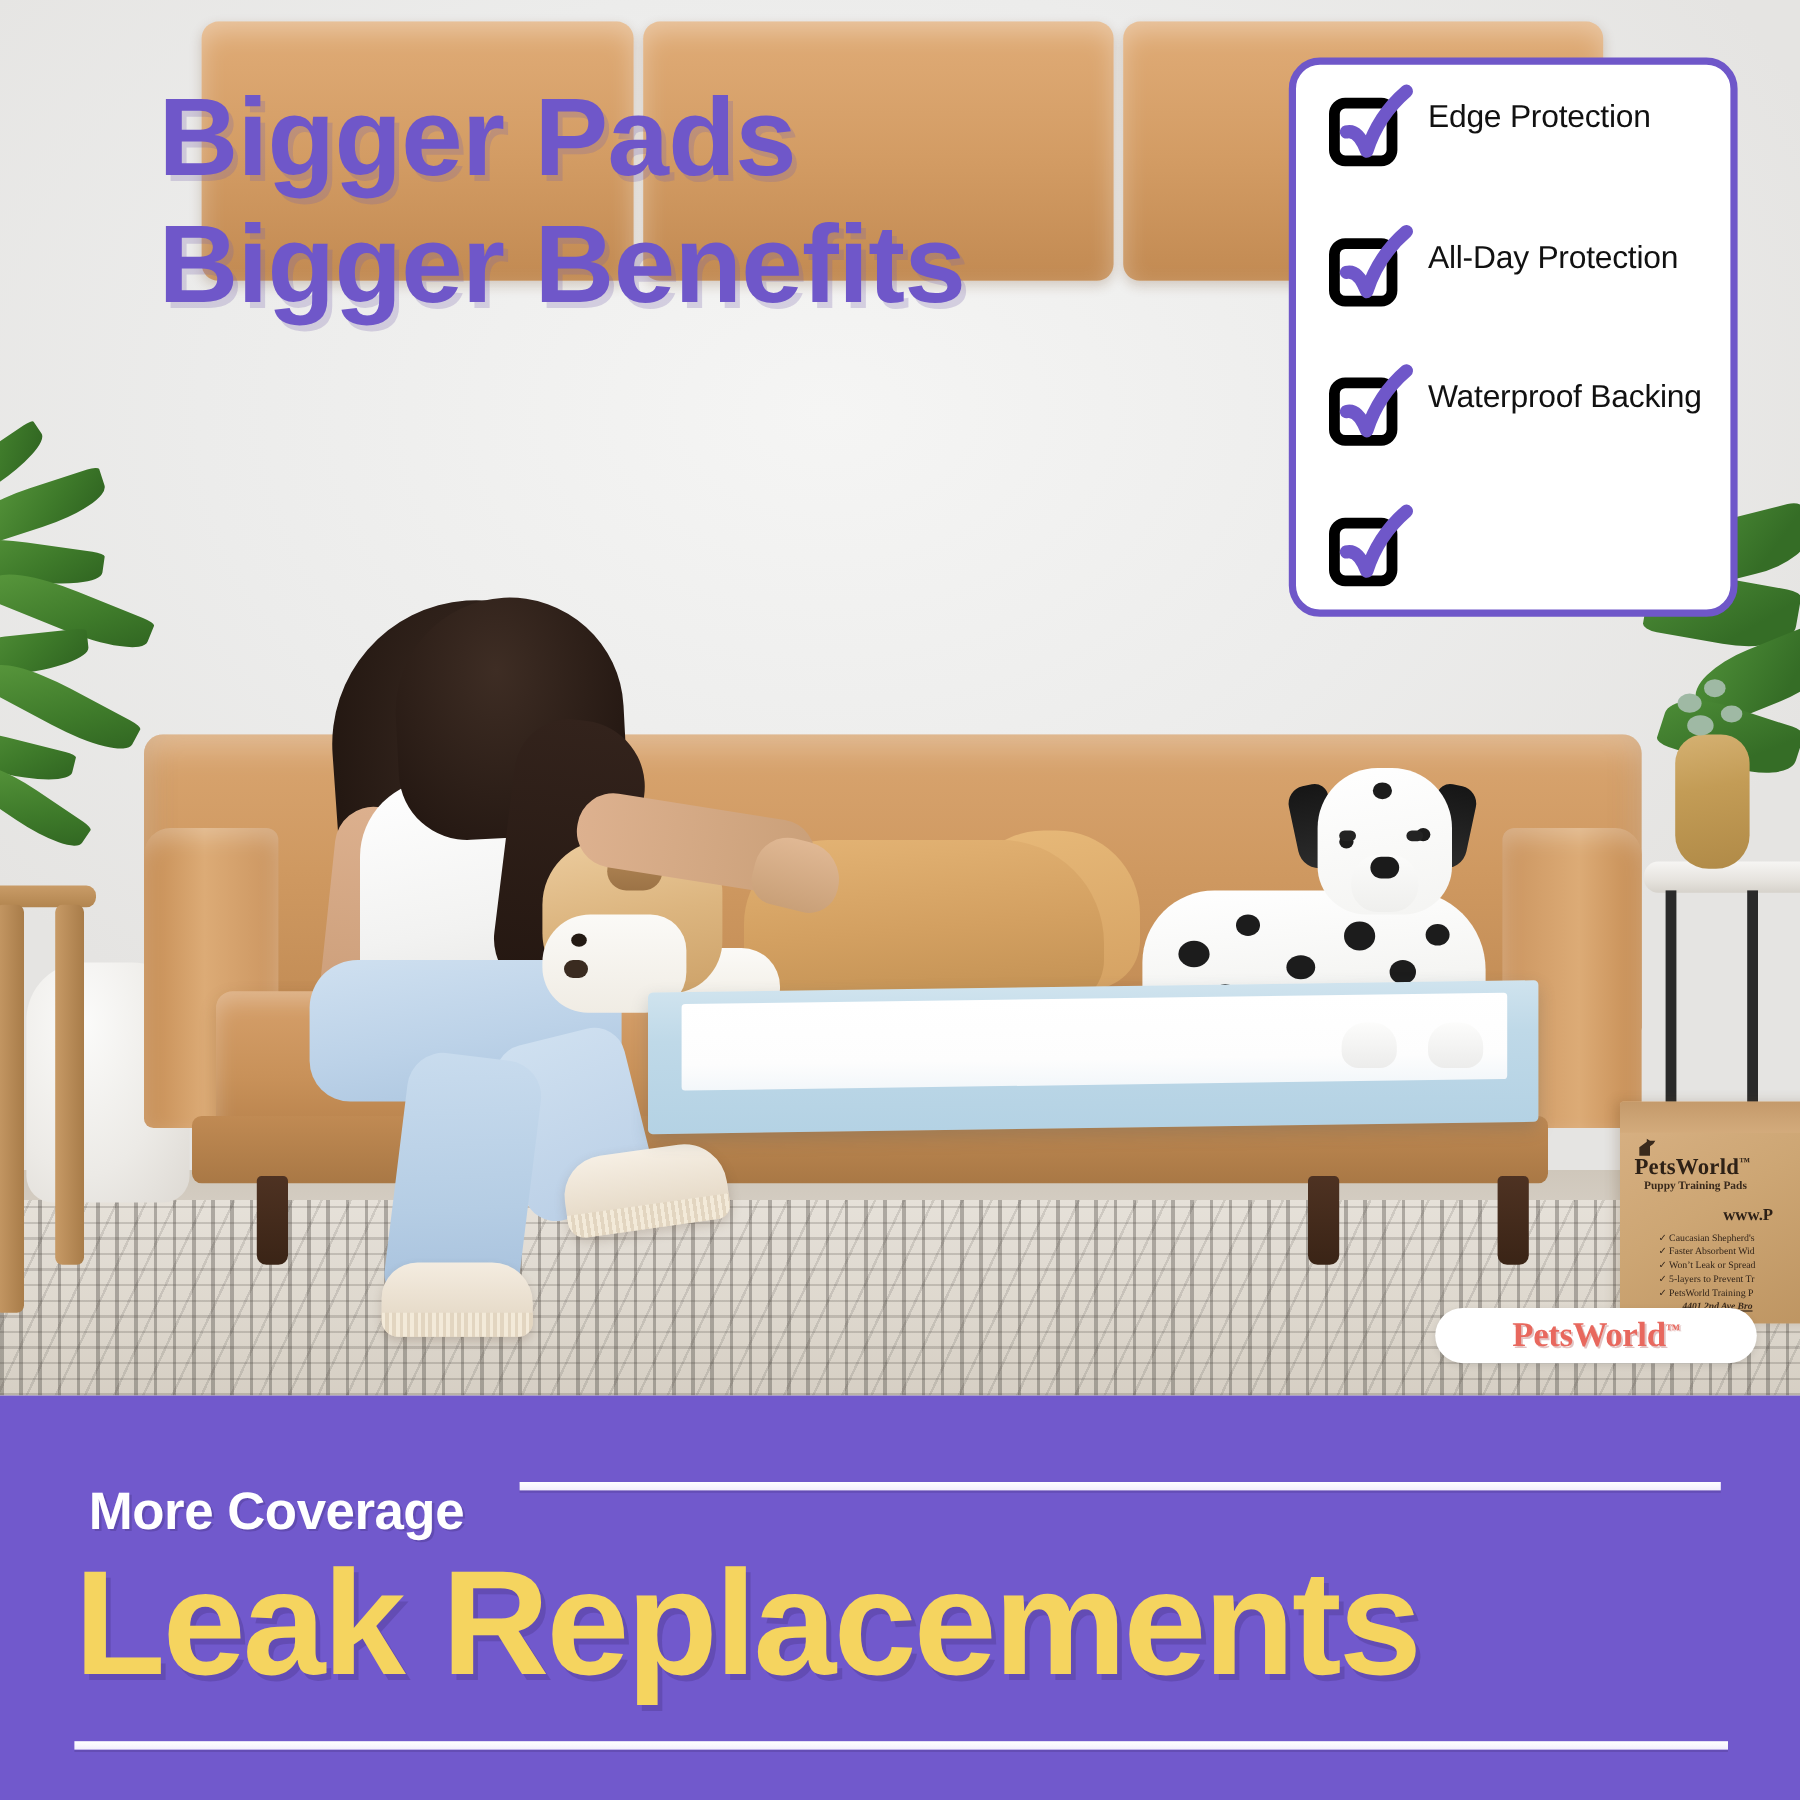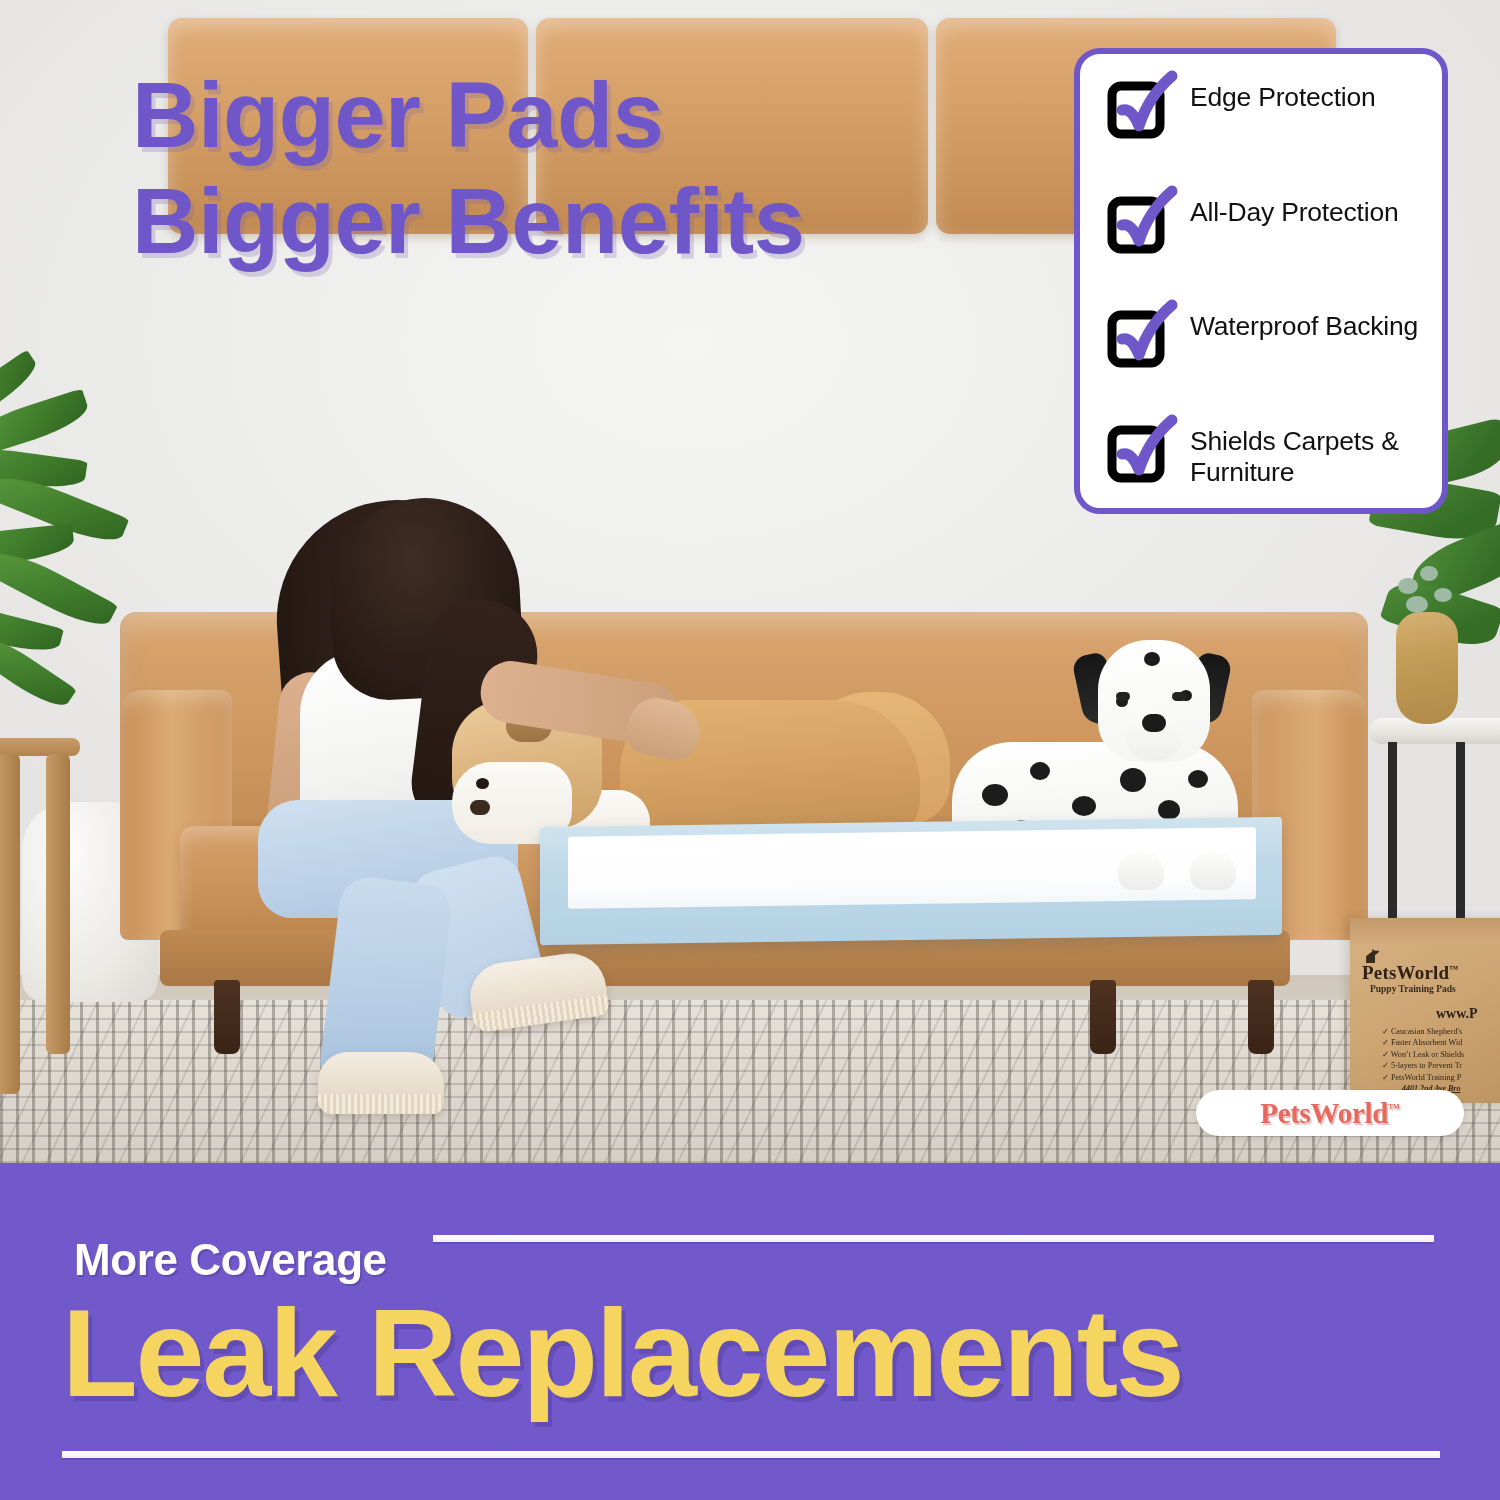--- a/index.html
+++ b/index.html
@@ -504,21 +504,21 @@
         <path d="M2 17 L2 9 L9 4 L9 1 L12 3 L17 3 L15 6 L12 8 L12 17 Z" fill="#3a2a1c"></path>
       </svg>
       <div class="box-logo">
         <span>PetsWorld</span><span style="font-size:9px; vertical-align:super;">™</span>
       </div>
       <div class="box-sub">Puppy Training Pads</div>
       <div class="box-www">www.P</div>
       <div class="box-list">
         <div>✓ Caucasian Shepherd's</div>
         <div>✓ Faster Absorbent Wid</div>
-        <div>✓ Won’t Leak or Shields</div>
+        <div>✓ Won’t Leak or Spread</div>
         <div>✓ 5-layers to Prevent Tr</div>
         <div>✓ PetsWorld Training P</div>
       </div>
       <div class="box-addr">4401 2nd Ave Bro</div>
     </div>
 
     <div class="logo-pill">
       <span class="logo-text"><span>PetsWorld</span><span class="logo-tm">™</span></span>
     </div>
   </div>
@@ -560,21 +560,20 @@
       <span class="check-label">Waterproof Backing</span>
     </div>
 
     <div class="check-row">
       <span class="cbox">
         <svg viewBox="0 0 80 80">
           <rect x="10" y="22" width="48" height="48" rx="9" ry="9" fill="none" stroke="#000" stroke-width="9"></rect>
           <path d="M20 46 C28 44 33 52 37 62 C44 40 56 24 70 12" fill="none" stroke="#6f57c9" stroke-width="11" stroke-linecap="round" stroke-linejoin="round"></path>
         </svg>
       </span>
-      <span class="check-label">Shields Carpets &amp; Furniture</span>
     </div>
 
   </div>
 
   <div class="banner">
     <div class="banner-row1">
       <div class="more-cov">More Coverage</div>
       <div class="rule-top"></div>
     </div>
     <div class="fewer">Leak Replacements</div>

